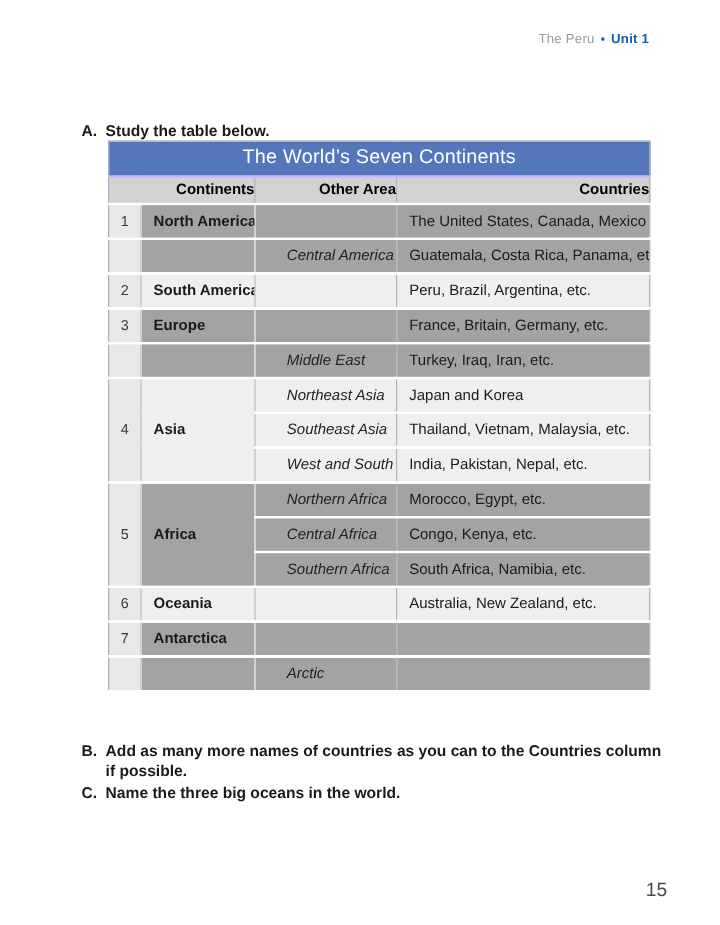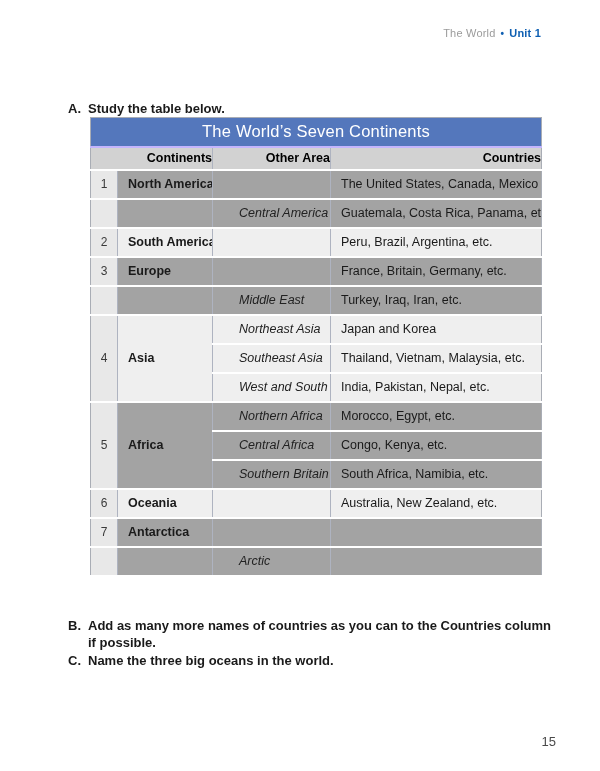--- a/index.html
+++ b/index.html
@@ -72,30 +72,30 @@
   tbody td:last-child { border-right:none; }
   td.num { text-align:center; background:#e8e8e8; color:#3a3a3a; font-size:12px; }
   td.continent { font-weight:bold; padding-left:10px; }
   td.other { font-style:italic; color:#222222; padding-left:26px; }
   td.countries { padding-left:10px; }
   tr.lavender td:not(.num) { background:#a3a3a3; }
   tr.gray td:not(.num) { background:#efefef; }
 
   .page-number {
     position:absolute; top:734px; right:44px;
-    font-size:13px; color:#4a4a4a;
+    font-size:16px; color:#4a4a4a;
   }
 </style>
 </head>
 <body>
 
 <div class="page">
 
   <div class="page-header">
-    <span class="hdr-section">The World</span><span class="hdr-sep">•</span><span class="hdr-unit">Unit 1</span>
+    <span class="hdr-section">The Peru</span><span class="hdr-sep">•</span><span class="hdr-unit">Unit 1</span>
   </div>
 
 
   <div class="instruction instr-a">
     <span class="letter">A.</span>
     <span class="text">Study the table below.</span>
   </div>
 
   <div class="tbl-wrap">
     <table class="continents">
@@ -164,21 +164,21 @@
             <td class="num" rowspan="3">5</td>
             <td class="continent" rowspan="3">Africa</td>
             <td class="other">Northern Africa</td>
             <td class="countries">Morocco, Egypt, etc.</td>
           </tr>
           <tr class="lavender">
             <td class="other">Central Africa</td>
             <td class="countries">Congo, Kenya, etc.</td>
           </tr>
           <tr class="lavender">
-            <td class="other">Southern Britain</td>
+            <td class="other">Southern Africa</td>
             <td class="countries">South Africa, Namibia, etc.</td>
           </tr>
           <tr class="gray">
             <td class="num">6</td>
             <td class="continent">Oceania</td>
             <td class="other"></td>
             <td class="countries">Australia, New Zealand, etc.</td>
           </tr>
           <tr class="lavender">
             <td class="num">7</td>

